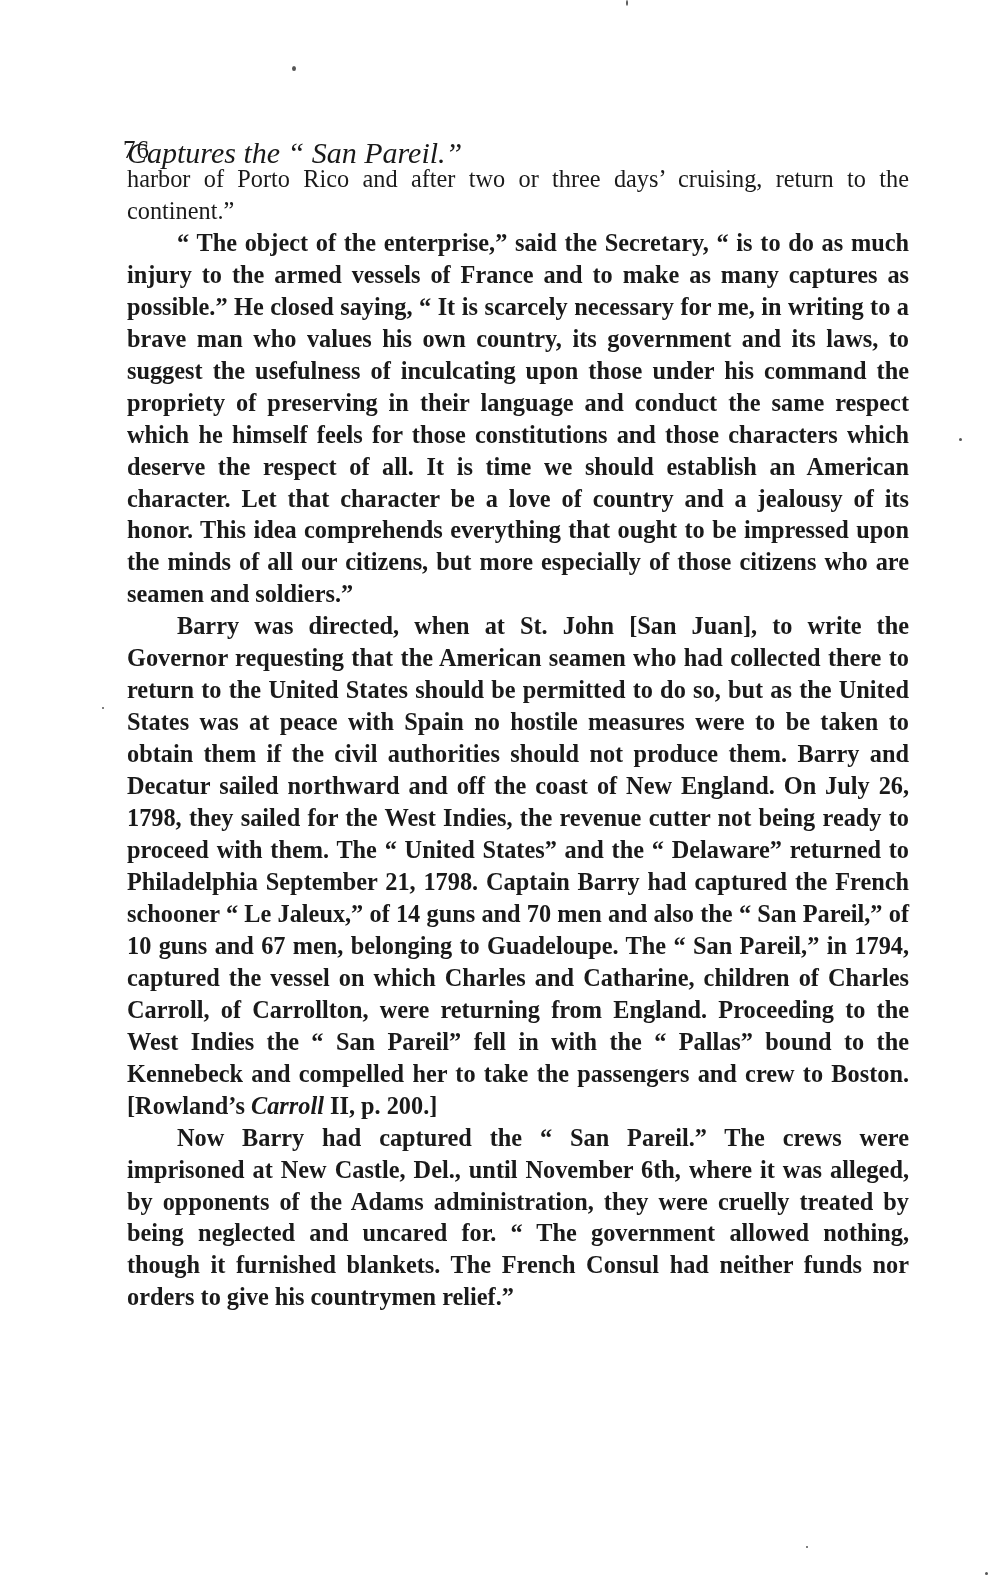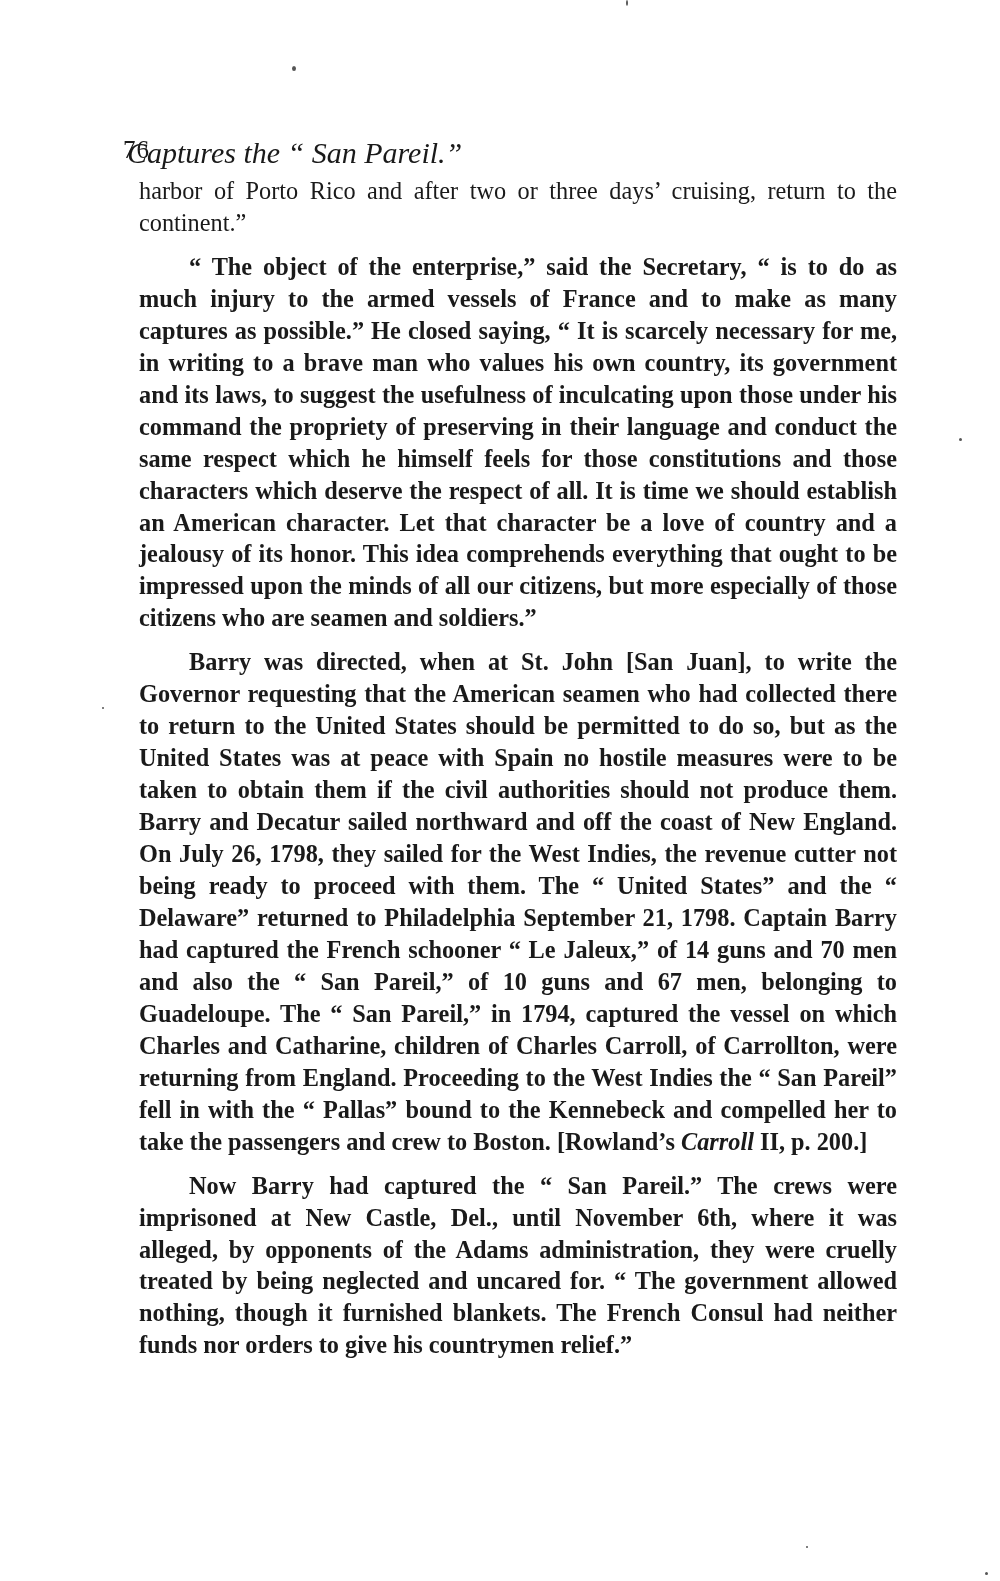--- a/index.html
+++ b/index.html
@@ -48,21 +48,21 @@
       position: absolute;
       top: 163px;
       left: 0;
       width: 782px;
       font-size: 24.3px;
       line-height: 31.95px;
       text-align: justify;
       text-align-last: auto;
     }
     .para {
-      margin: 12px;
+      margin: 0;
       text-indent: 0;
     }
     .para.indent {
       text-indent: 50px;
       font-weight: bold;
     }
     .para.cont {
       text-indent: 0;
     }
     .ital {

